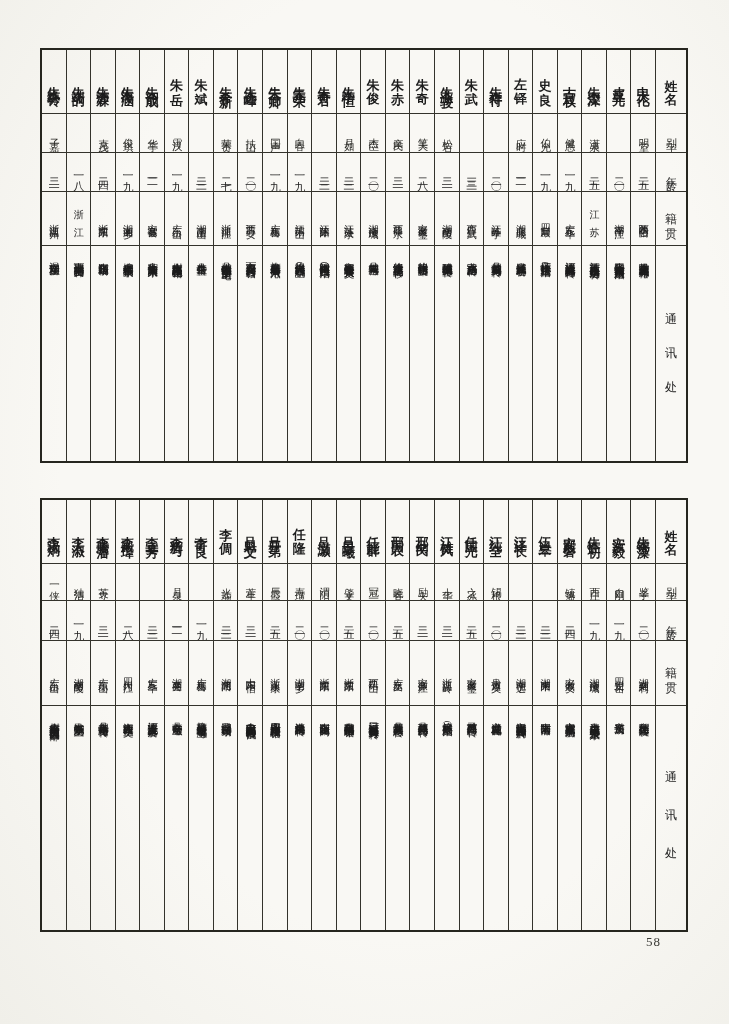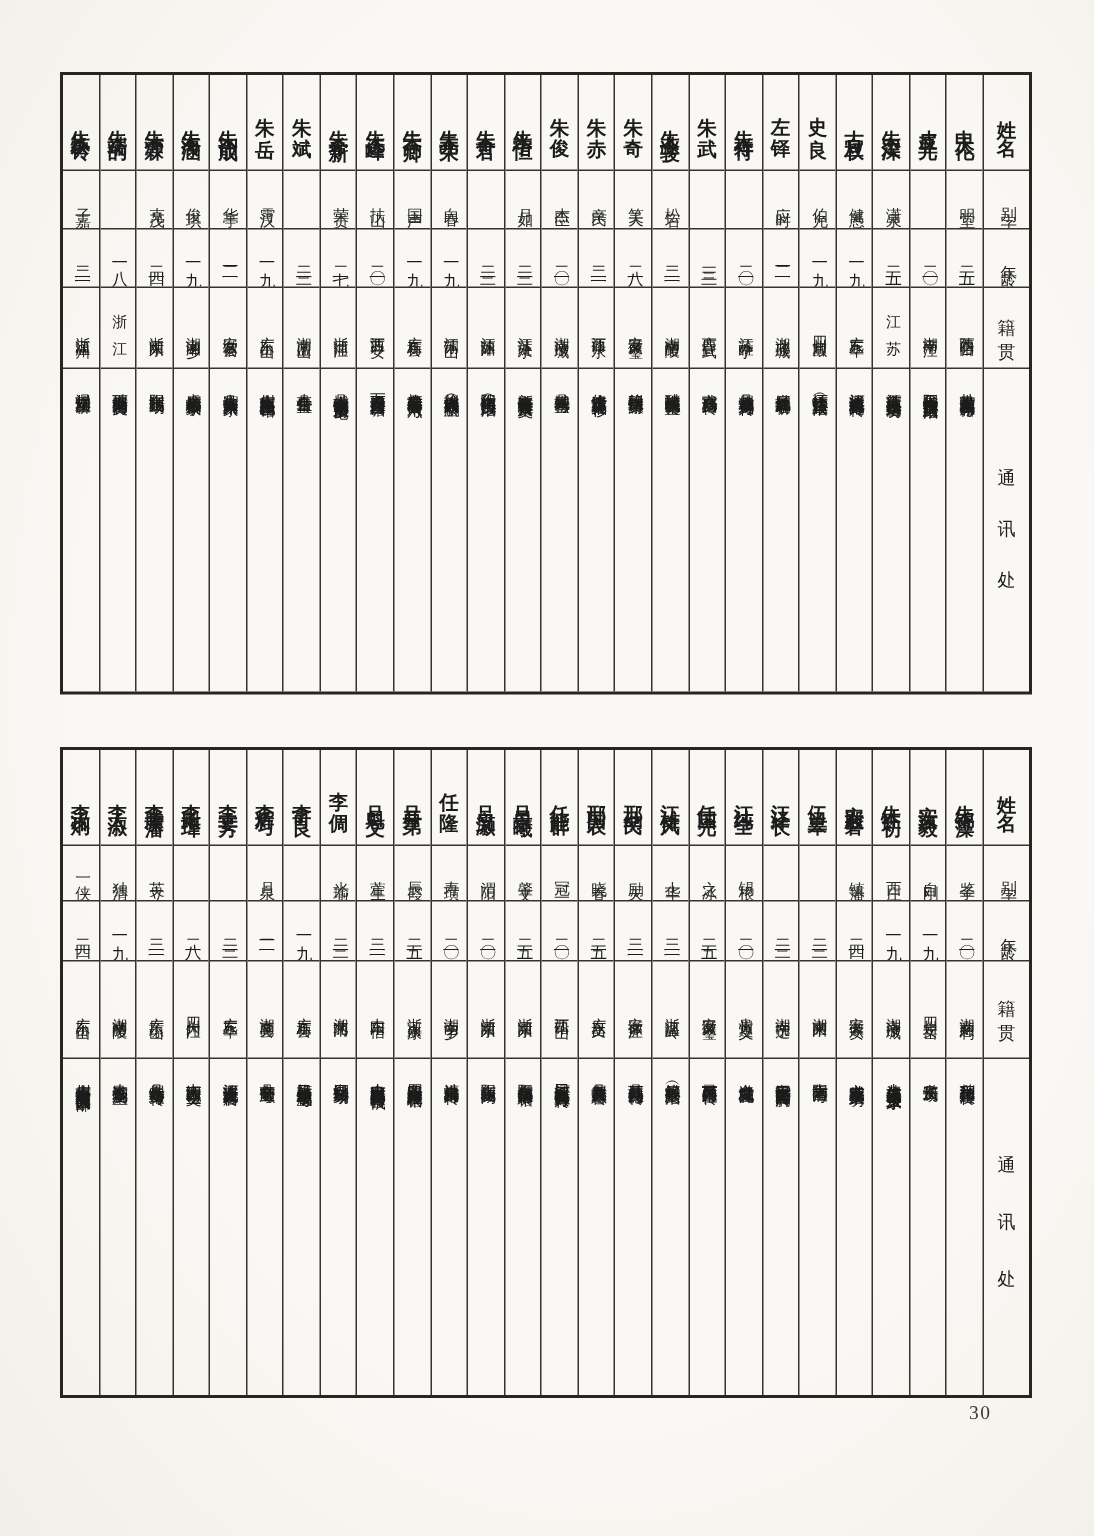--- a/index.html
+++ b/index.html
@@ -993,14 +993,14 @@
           <span class="vtext">二四</span>
         </div>
     <div class="cell jg-cell">
           <span class="vtext">广东台山</span>
         </div>
     <div class="cell addr-cell">
           <span class="vtext">广州市水母湾十六号美洲同盟会俱乐部</span>
         </div>
   </div>
 </div>
-  <div class="page-number">30</div>
+  <div class="page-number">58</div>
 </div>
 
 </body></html>

